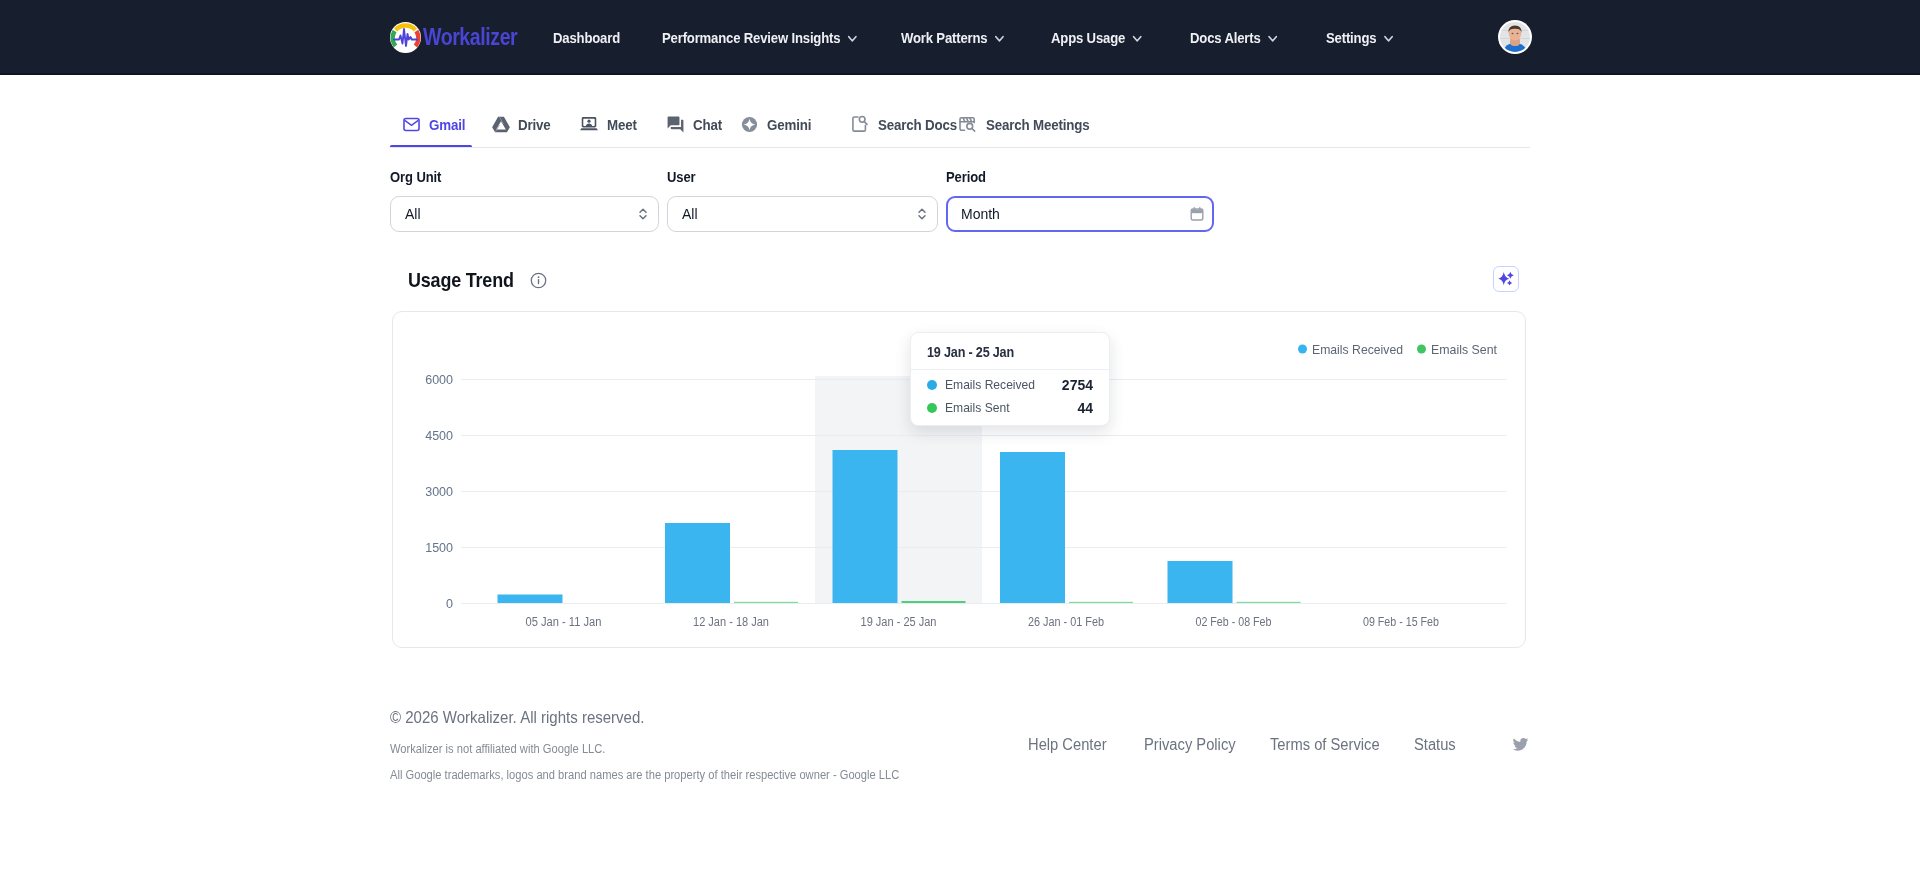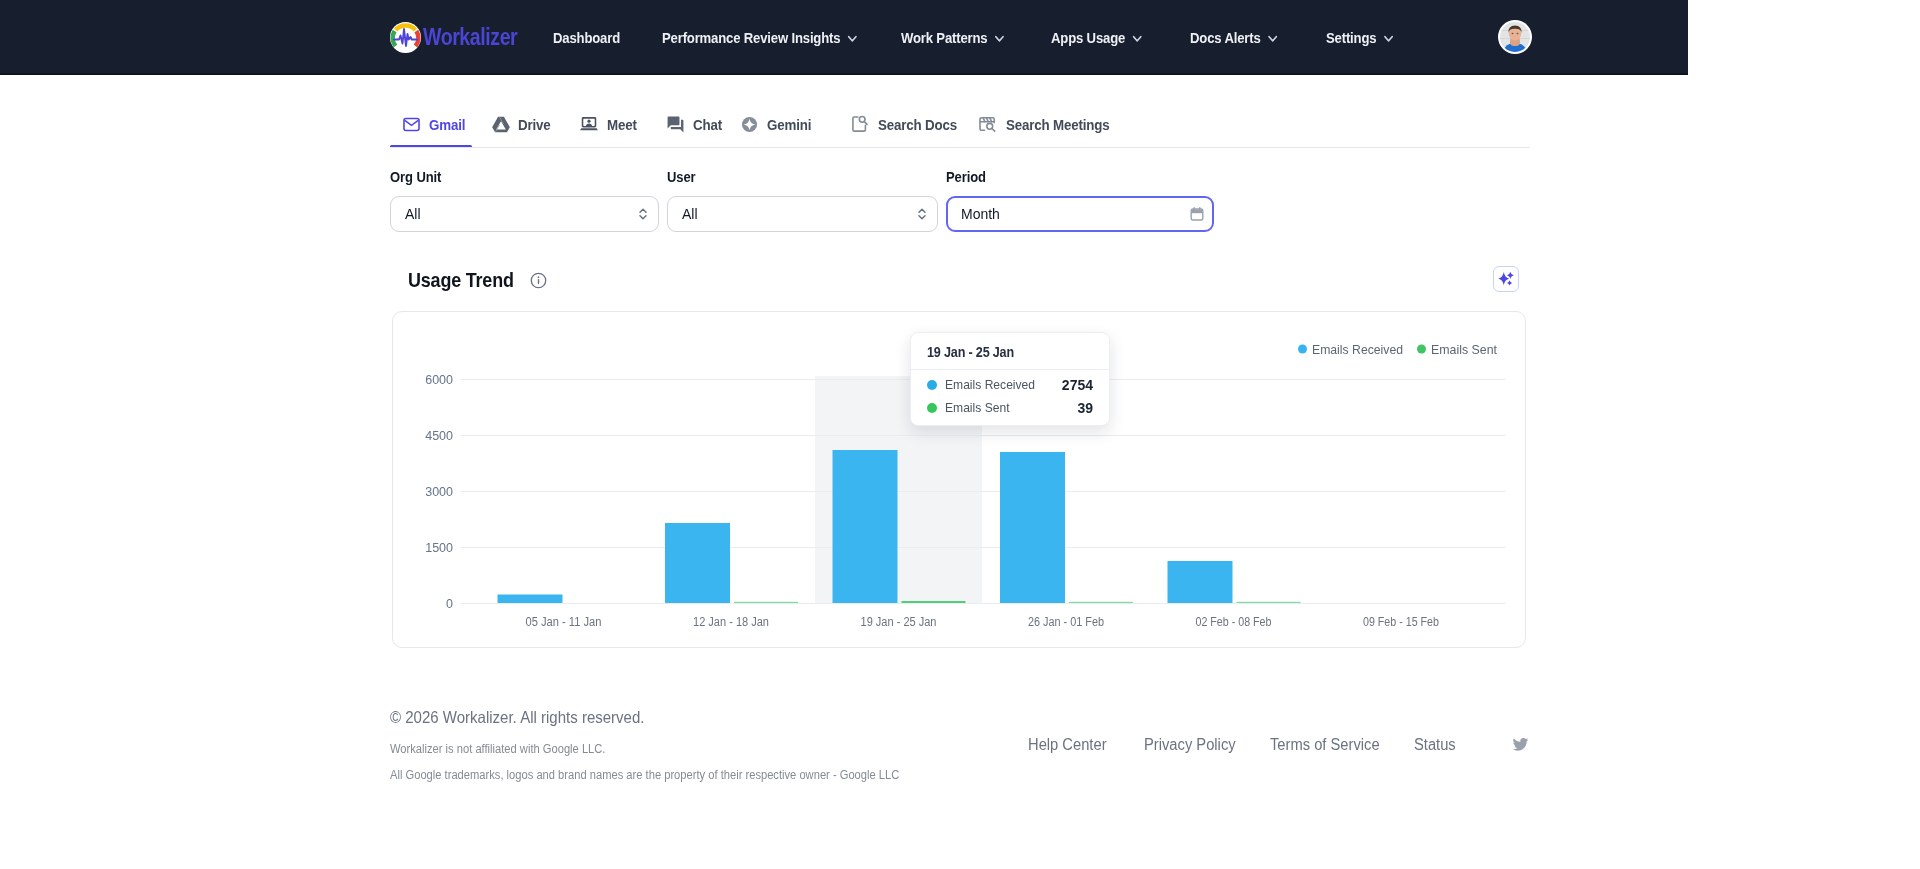--- a/index.html
+++ b/index.html
@@ -1,19 +1,19 @@
 <!DOCTYPE html>
 <html><head>
 <meta charset="utf-8">
 <style>
 * { margin:0; padding:0; box-sizing:border-box; }
 html,body { width:1920px; height:869px; background:#fff; font-family:"Liberation Sans", sans-serif; overflow:hidden; }
 .abs { position:absolute; }
 
-#nav { position:absolute; left:0; top:0; width:1688px; height:75px; background:#171e2e; border-bottom:2px solid #0e1422; box-sizing:border-box; }
+#nav { position:absolute; left:0; top:0; width:1920px; height:75px; background:#171e2e; border-bottom:2px solid #0e1422; box-sizing:border-box; }
 .navlink { position:absolute; top:0; height:75px; display:flex; align-items:center; gap:6px; color:#eef0f4; font-size:15px; font-weight:bold; letter-spacing:-0.2px; transform:scaleX(0.875); transform-origin:left center; }
 .navlink svg { margin-top:2px; }
 #logo { position:absolute; left:390px; top:22px; display:flex; align-items:center; }
 #logotext { font-size:23px; font-weight:bold; color:#4a45d3; letter-spacing:-0.5px; margin-left:2px; display:inline-block; transform:scaleX(0.85); transform-origin:left center; }
 
 .tab { position:absolute; top:115px; display:flex; align-items:center; gap:8px; font-size:15px; font-weight:bold; color:#414b59; letter-spacing:-0.2px; height:18px; }
 .tab svg { flex:0 0 auto; }
 .tx { display:inline-block; transform:scaleX(0.89); transform-origin:0 50%; white-space:nowrap; }
 #tabline { position:absolute; left:390px; top:147px; width:1140px; height:1px; background:#e5e7eb; }
 #underline { position:absolute; left:390px; top:145px; width:82px; height:3px; background:#4f46e5; border-radius:2px; }
@@ -138,21 +138,21 @@
   <span class="tx">Gemini</span>
 </div>
 <div class="tab" style="left:850px;text-align:center;">
   <svg width="20" height="20" viewBox="0 0 24 24" fill="none" stroke="#848b96" stroke-width="1.9" stroke-linecap="round" stroke-linejoin="round">
       <path d="M9.5 3.5H5.2c-.9 0-1.7.8-1.7 1.7v13.6c0 .9.8 1.7 1.7 1.7h11.6c.9 0 1.7-.8 1.7-1.7v-5.3"></path>
       <circle cx="14.6" cy="6.4" r="3.4"></circle>
       <path d="m17.2 9.2 3.2 3.2"></path>
     </svg>
   <span class="tx">Search Docs</span>
 </div>
-<div class="tab" style="left:977px;">
+<div class="tab" style="left:957px;">
   <svg width="21" height="20" viewBox="0 0 24 24" fill="none" stroke="#848b96" stroke-width="1.9" stroke-linecap="round" stroke-linejoin="round">
       <path d="M8.5 19.5H4.7c-.9 0-1.7-.8-1.7-1.7V6.2c0-.9.8-1.7 1.7-1.7h13.6c.9 0 1.7.8 1.7 1.7v4.1"></path>
       <path d="M3.2 9.3h17"></path>
       <path d="m6.8 4.6 2 4.5"></path>
       <path d="m10.8 4.6 2 4.5"></path>
       <path d="m14.8 4.6 2 4.5"></path>
       <circle cx="14.7" cy="14.7" r="3.5"></circle>
       <path d="m17.4 17.4 3.2 3.2"></path>
     </svg>
   <span class="tx">Search Meetings</span>
@@ -252,21 +252,21 @@
   <div id="tip">
     <div class="tt"><span>19 Jan - 25 Jan</span></div>
     <div class="tiprow">
         <span class="dot" style="background:#29abe8;"></span>
         <span class="lbl">Emails Received</span>
         <span class="val">2754</span>
       </div>
     <div class="tiprow">
         <span class="dot" style="background:#35c75a;"></span>
         <span class="lbl">Emails Sent</span>
-        <span class="val">39</span>
+        <span class="val">44</span>
       </div>
   </div>
 </div>
 
 <div class="ftxt" style="left:390px; top:708px; font-size:16.5px; color:#6b7280; transform:scaleX(0.91);">© 2026 Workalizer. All rights reserved.</div>
 <div class="ftxt" style="left:390px; top:742px; font-size:12px; color:#858b94; transform:scaleX(0.93);">Workalizer is not affiliated with Google LLC.</div>
 <div class="ftxt" style="left:390px; top:768px; font-size:12px; color:#858b94; transform:scaleX(0.93);">All Google trademarks, logos and brand names are the property of their respective owner - Google LLC</div>
 <div class="flink" style="left:1028px;">Help Center</div>
 <div class="flink" style="left:1144px;">Privacy Policy</div>
 <div class="flink" style="left:1270px;">Terms of Service</div>

